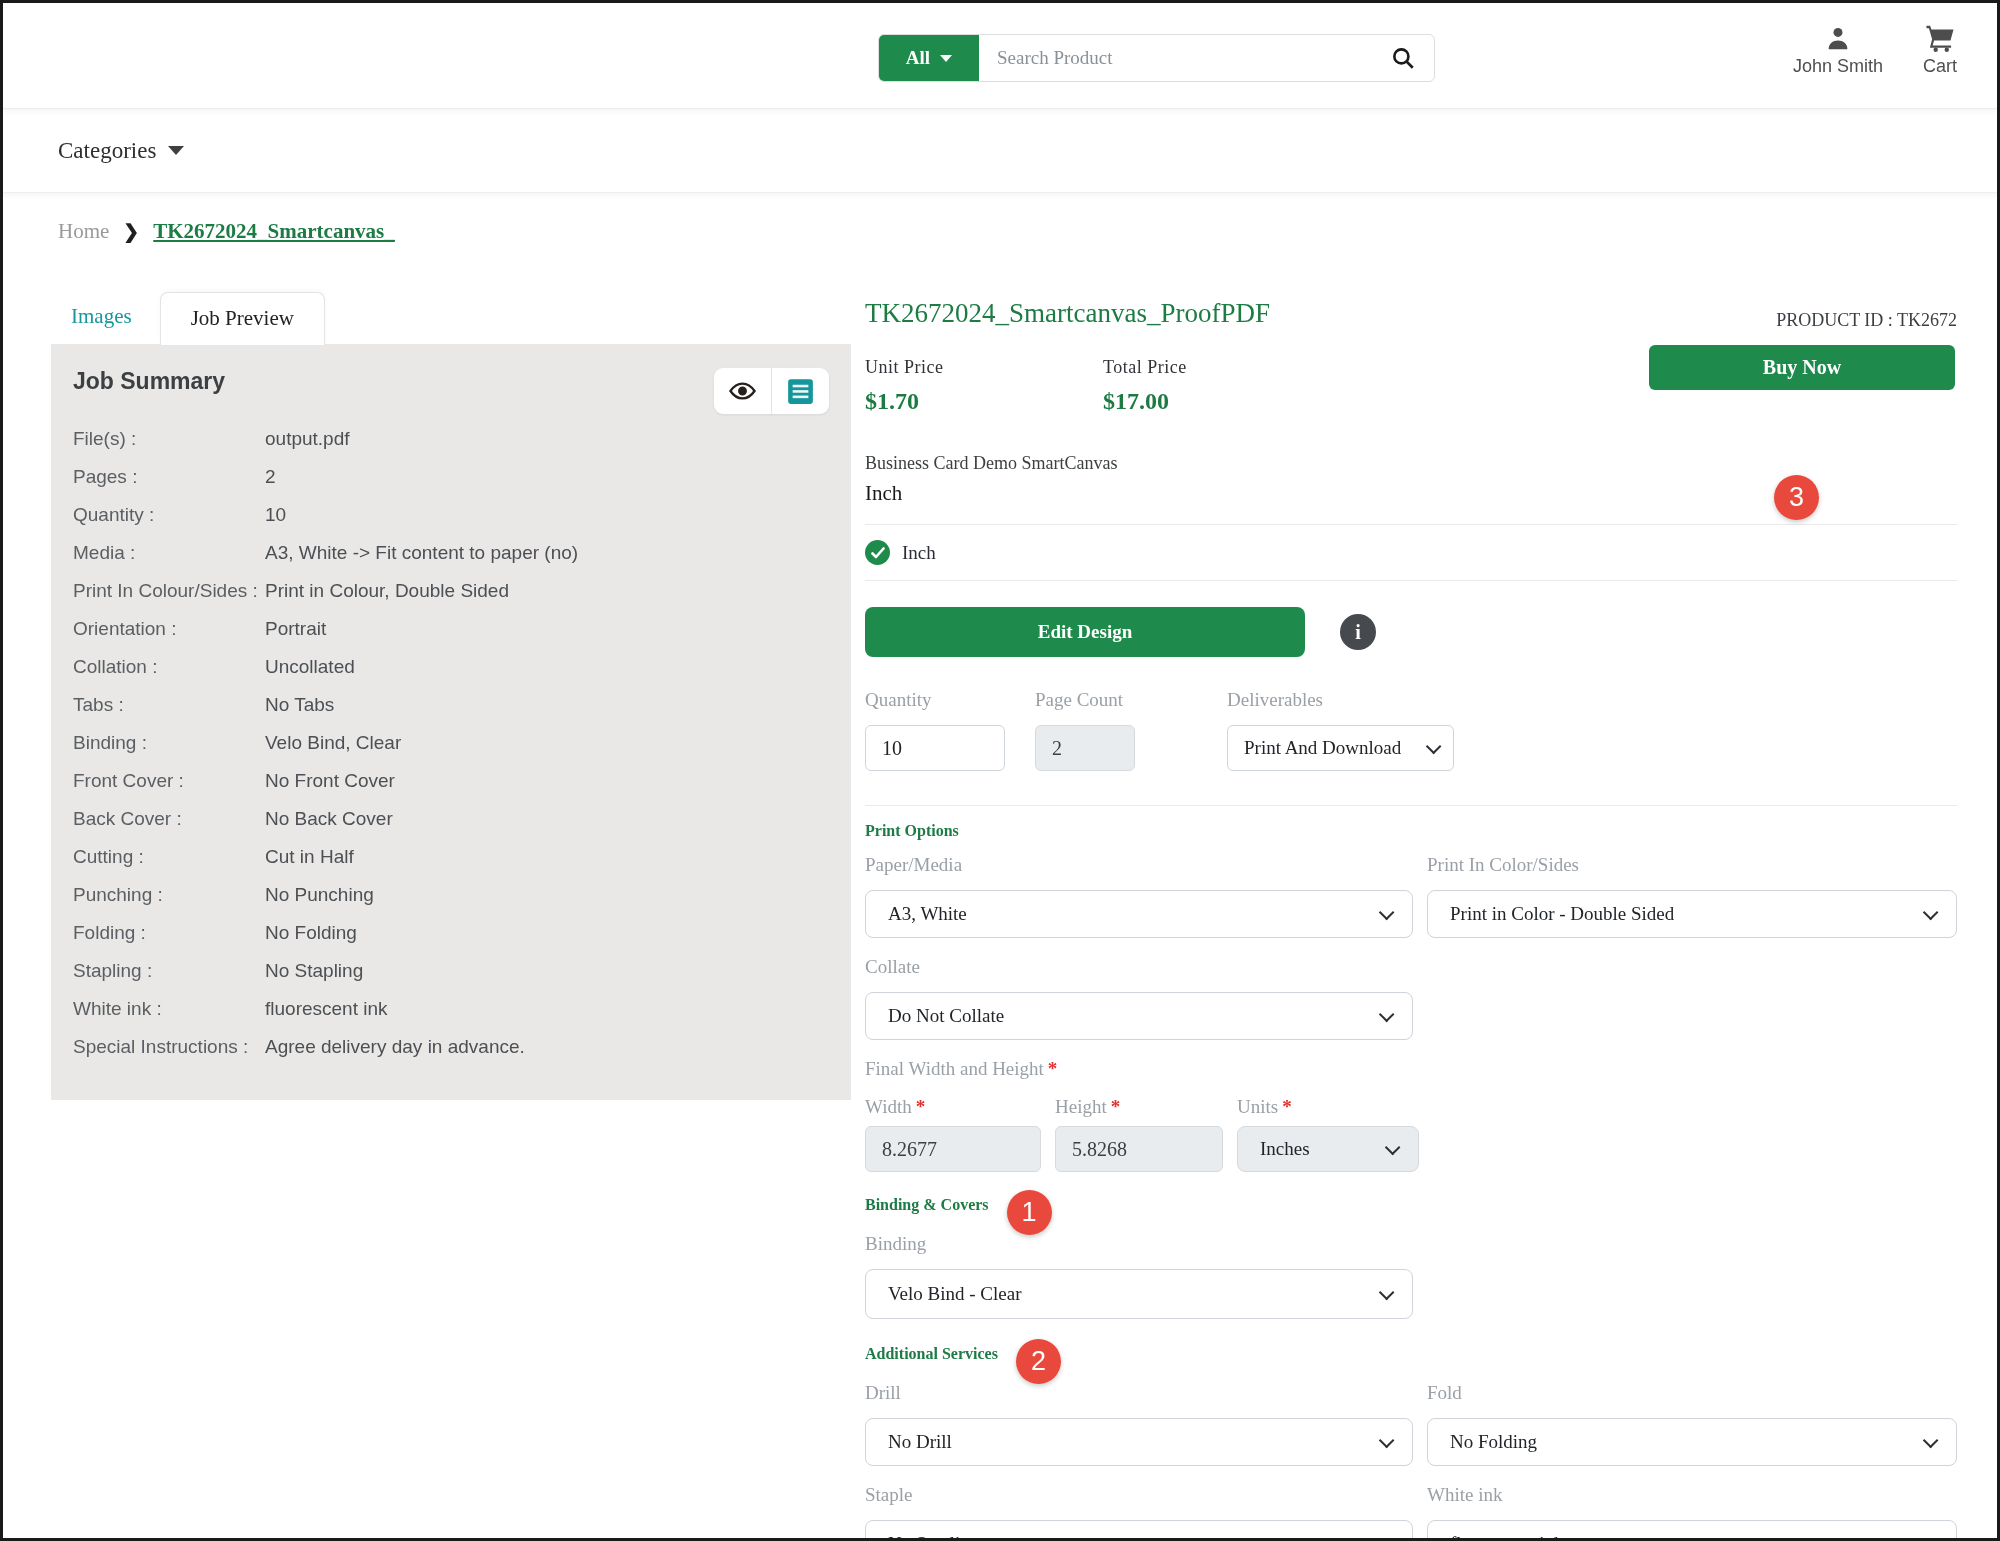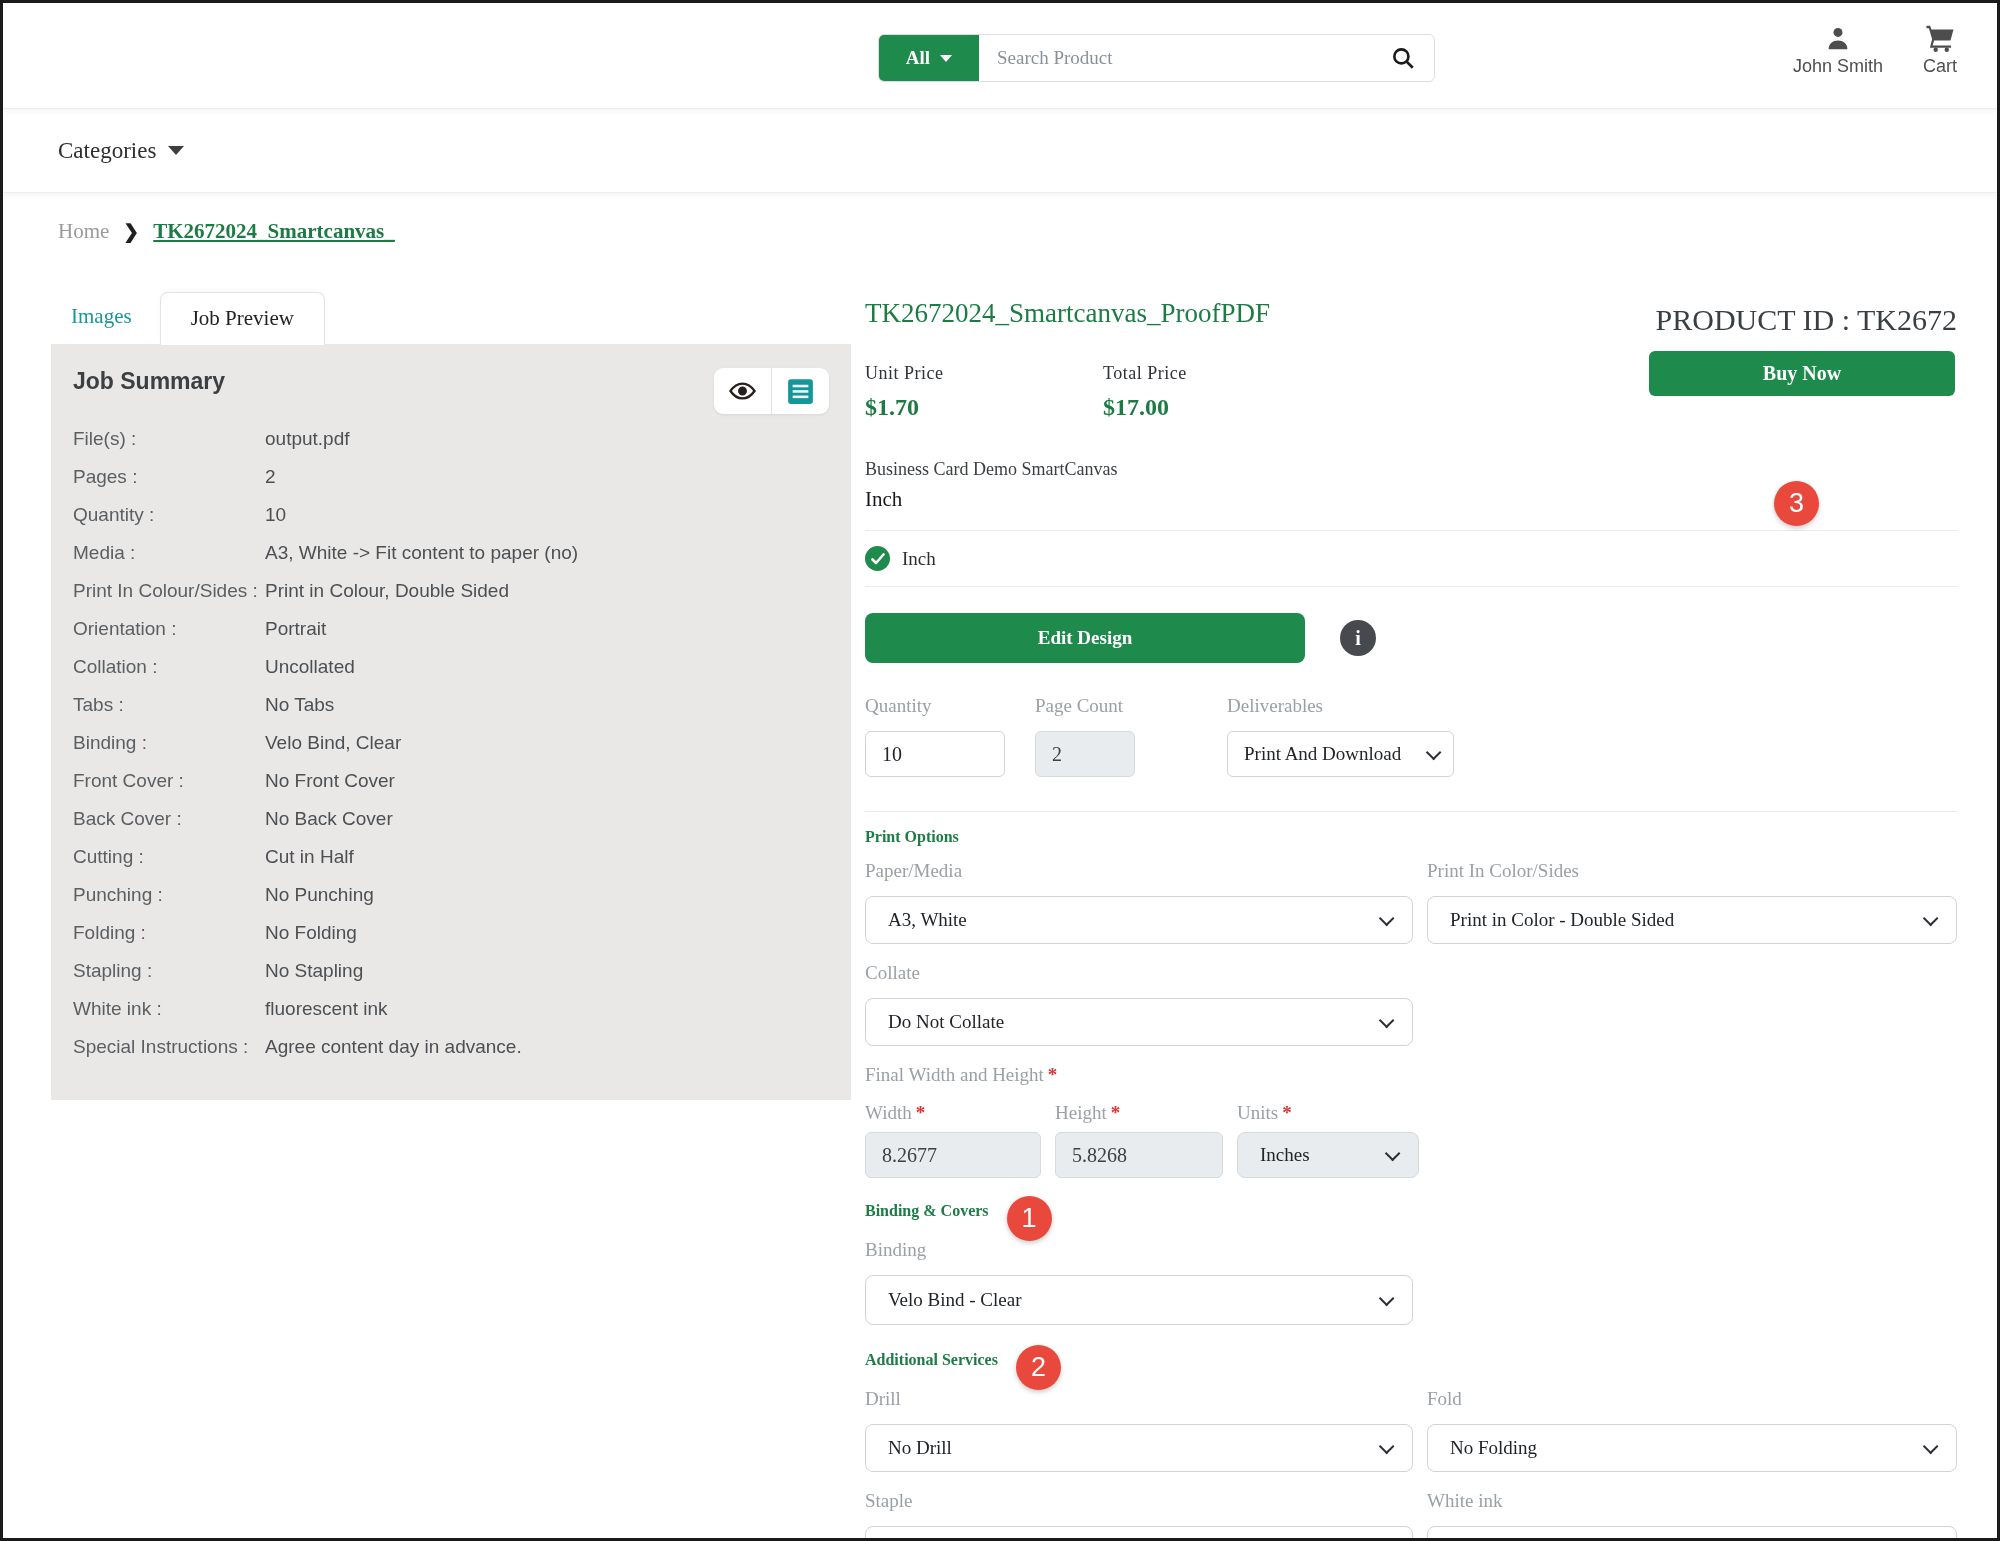--- a/index.html
+++ b/index.html
@@ -57,21 +57,21 @@
   .icon-pill { background:#fff; border-radius:9px; height:46px; display:flex; align-items:center;
                padding:0 15px; gap:15px; box-shadow:0 1px 3px rgba(0,0,0,.08); }
   .pill-divider { width:1px; height:46px; background:#e4e4e4; }
   .icon-btn { background:none; border:none; cursor:pointer; display:flex; align-items:center; }
   .srow { display:flex; padding:9px 22px; font-family:"Liberation Sans",sans-serif; font-size:19px; line-height:20px; }
   .srow .lbl { width:192px; flex-shrink:0; color:#5b5f63; }
   .srow .val { color:#4c5054; }
   
   .title-row { display:flex; justify-content:space-between; align-items:flex-start; padding-top:8px; }
   .product-title { color:#1c7c44; font-size:27px; font-weight:normal; }
-  .product-id { color:#3a3f44; font-size:30px; margin-top:5px; }
+  .product-id { color:#3a3f44; font-size:18px; margin-top:12px; }
   .price-row { position:relative; margin-top:26px; min-height:72px; }
   .price-cols { display:flex; }
   .price-block { width:238px; }
   .price-label { font-size:18px; color:#2f3337; letter-spacing:.5px; }
   .price-value { font-size:24px; font-weight:bold; color:#1d7a43; margin-top:10px; }
   .buy-now { position:absolute; right:2px; top:-12px; width:306px; height:45px; background:#1e8a4c; color:#fff;
              font-family:"Liberation Serif",serif; font-weight:bold; font-size:20px; border:none; border-radius:6px;
              cursor:pointer; }
   .num-badge { width:45px; height:45px; border-radius:50%; background:#e9483d; color:#fff;
                font-family:"Liberation Sans",sans-serif; font-size:27px; display:flex; align-items:center;
@@ -252,21 +252,21 @@
         <div class="srow">
             <span class="lbl">Stapling :</span>
             <span class="val">No Stapling</span>
           </div>
         <div class="srow">
             <span class="lbl">White ink :</span>
             <span class="val">fluorescent ink</span>
           </div>
         <div class="srow">
             <span class="lbl">Special Instructions :</span>
-            <span class="val">Agree content day in advance.</span>
+            <span class="val">Agree delivery day in advance.</span>
           </div>
       </div>
     </div>
   </section>
 
   <section class="right-col">
 
     <div class="title-row">
       <h1 class="product-title">TK2672024_Smartcanvas_ProofPDF</h1>
       <div class="product-id">PRODUCT ID : TK2672</div>

